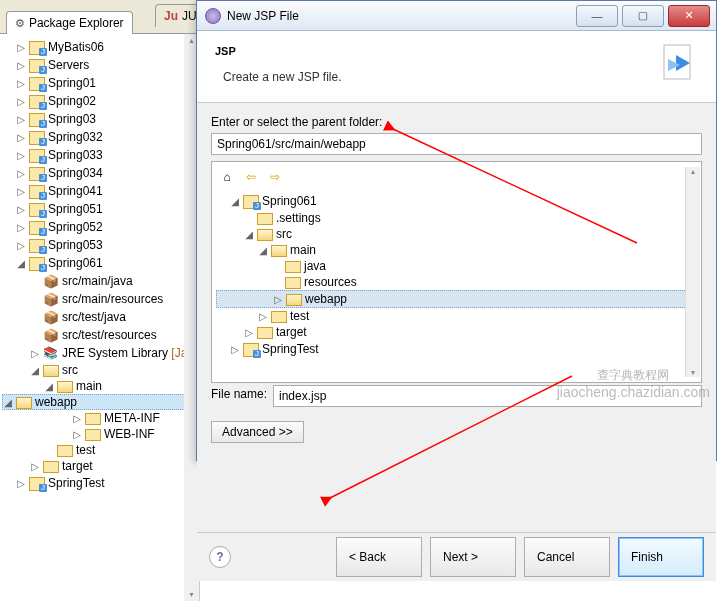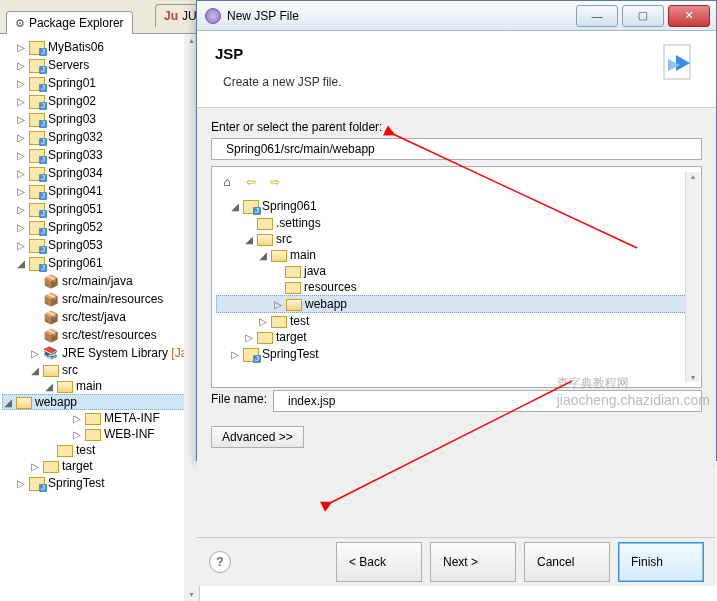--- a/index.html
+++ b/index.html
@@ -34,28 +34,28 @@
 
 
 .dialog { position: absolute; left: 196px; top: 0; width: 521px; height: 461px; background: #fff; border: 1px solid #5a7aa3; box-shadow: -2px 2px 8px rgba(0,0,0,0.2); }
 .title-bar { height: 30px; background: linear-gradient(#fbfcfd,#dde8f4); display: flex; align-items: center; padding-left: 8px; border-bottom: 1px solid #a9b8cc; }
 .title-bar .title-icon { width: 16px; height: 16px; margin-right: 6px; border: 1px solid #6b58a5; background: radial-gradient(circle,#c9bde3,#8a72c1); border-radius: 50%; }
 .win-btns { margin-left: auto; display: flex; }
 .win-btn { width: 42px; height: 22px; border: 1px solid #8aa0ba; background: linear-gradient(#f5f9fd,#d4e1ef); border-radius: 3px; margin-right: 4px; display: flex; align-items: center; justify-content: center; font-size: 11px; color: #444; cursor: pointer; }
 .win-btn.close { background: linear-gradient(#e78b8b,#c83a3a); color: #fff; border-color: #9a2a2a; margin-right: 6px; }
 
 .dlg-header { background: #fff; padding: 14px 18px 18px; border-bottom: 1px solid #ccc; position: relative; }
-.dlg-header h1 { font-size: 15px; font-weight: bold; margin-bottom: 6px; }
+.dlg-header h1 { font-size: 11px; font-weight: bold; margin-bottom: 6px; }
 .dlg-header p { font-size: 12px; color: #333; padding-left: 8px; margin-top: 13px; }
 .dlg-header .header-icon { position: absolute; right: 14px; top: 10px; width: 44px; height: 44px; }
 .dlg-header .header-icon svg { width: 44px; height: 44px; }
 
 .dlg-body { background: #f0f0f0; padding: 12px 14px 0; height: 430px; border-bottom: 1px solid #ccc; position: relative; }
 .dlg-body label { display: block; margin-bottom: 4px; }
-.text-input { width: 100%; border: 1px solid #adadad; padding: 3px 14px; background: #fff; font-size: 12px; margin-bottom: 6px; }
+.text-input { width: 100%; border: 1px solid #adadad; padding: 3px 5px; background: #fff; font-size: 12px; margin-bottom: 6px; }
 
 .folder-browser { background: #fff; border: 1px solid #adadad; height: 222px; padding: 4px; overflow: auto; }
 .fb-toolbar { display: flex; gap: 6px; padding: 2px 0 4px 2px; }
 .fb-btn { width: 18px; height: 18px; display: flex; align-items: center; justify-content: center; cursor: pointer; font-size: 12px; }
 .fb-tree { margin-top: 2px; }
 .fb-tree .tree-row.selected2 { background: #d7e4f2; border: 1px dotted #7da2ce; }
 
 .fn-row { display: flex; align-items: center; gap: 6px; margin-top: 2px; }
 .fn-row .text-input { flex: 1; margin-bottom: 0; }
 
@@ -72,21 +72,21 @@
 .arrow svg { overflow: visible; }
 
 
 .sb { position: absolute; right: 1px; top: 5px; width: 15px; height: 210px; background: #f0f0f0; border-left: 1px solid #ddd; }
 .sb::before { content: "▴"; position: absolute; top: 0; width: 100%; text-align: center; font-size: 8px; color: #888; }
 .sb::after { content: "▾"; position: absolute; bottom: 0; width: 100%; text-align: center; font-size: 8px; color: #888; }
 .pkg-sb { position: absolute; right: 0; top: 0; bottom: 0; width: 15px; background: #f0f0f0; }
 .pkg-sb::before { content: "▴"; position: absolute; top: 2px; width: 100%; text-align: center; font-size: 8px; color: #888; }
 .pkg-sb::after { content: "▾"; position: absolute; bottom: 2px; width: 100%; text-align: center; font-size: 8px; color: #888; }
 
-.watermark { position: absolute; right: 6px; bottom: 52px; font-size: 14px; color: rgba(120,120,120,0.55); font-family: "SimSun", serif; }
+.watermark { position: absolute; right: 6px; bottom: 60px; font-size: 14px; color: rgba(120,120,120,0.55); font-family: "SimSun", serif; text-align: center; }
 .watermark .sub { font-size: 14px; display: block; color: rgba(120,120,120,0.5); }
 </style>
 </head>
 <body>
 
 <div class="pkg-tab-bar">
   <div class="tab">
     <span class="gear-icon">⚙</span>
     <span>Package Explorer</span>
   </div>

